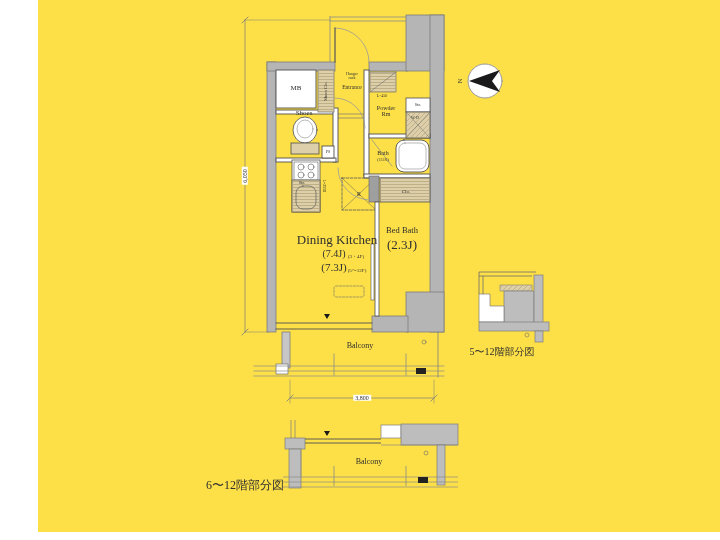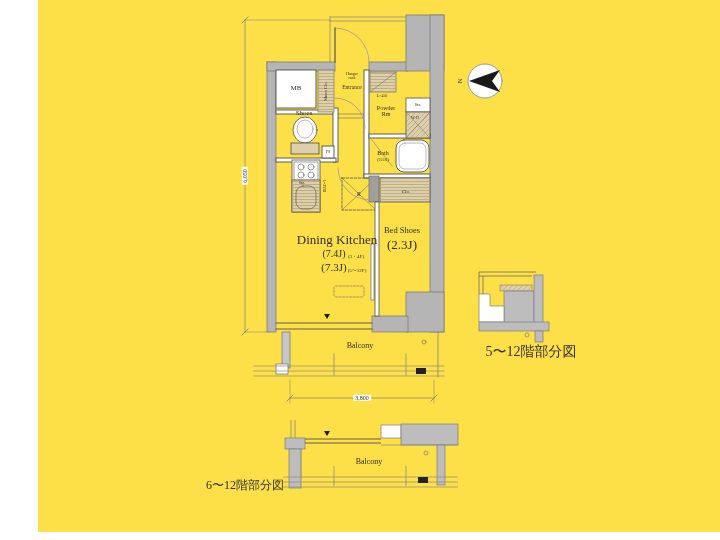--- a/index.html
+++ b/index.html
@@ -233,29 +233,29 @@
   <div class="label" style="left:321px;top:194px;font-size:6px">R</div>
 
   <div class="label" style="left:368px;top:192px;font-size:5px">Clo.</div>
 
   <div class="label" style="left:299px;top:240px;font-size:13px">Dining Kitchen</div>
   <div class="label" style="left:296px;top:254px;font-size:10px">(7.4J)</div>
   <div class="label" style="left:318px;top:257px;font-size:5px">(3・4F)</div>
   <div class="label" style="left:296px;top:268px;font-size:11px">(7.3J)</div>
   <div class="label" style="left:319px;top:271px;font-size:5px">(5〜12F)</div>
 
-  <div class="label" style="left:364px;top:231px;font-size:8.5px">Bed Shoes</div>
+  <div class="label" style="left:364px;top:231px;font-size:8.5px">Bed Bath</div>
   <div class="label" style="left:364px;top:245px;font-size:13px">(2.3J)</div>
 
   <div class="label" style="left:322px;top:346px;font-size:8px">Balcony</div>
 
   <div class="label rot-ccw dimbg" style="left:207px;top:176px;font-size:6px">6,050</div>
   <div class="label dimbg" style="left:324px;top:398px;font-size:6px">3,800</div>
 
   <div class="label rot-ccw" style="left:423px;top:81px;font-size:7px">N</div>
 
-  <div class="label" style="left:493px;top:352px;font-size:14px">5〜12階部分図</div>
+  <div class="label" style="left:464px;top:352px;font-size:10px">5〜12階部分図</div>
 
   <div class="label" style="left:207px;top:485px;font-size:12px">6〜12階部分図</div>
 
   <div class="label" style="left:331px;top:462px;font-size:8px">Balcony</div>
 
 </div>
 
 </body></html>

